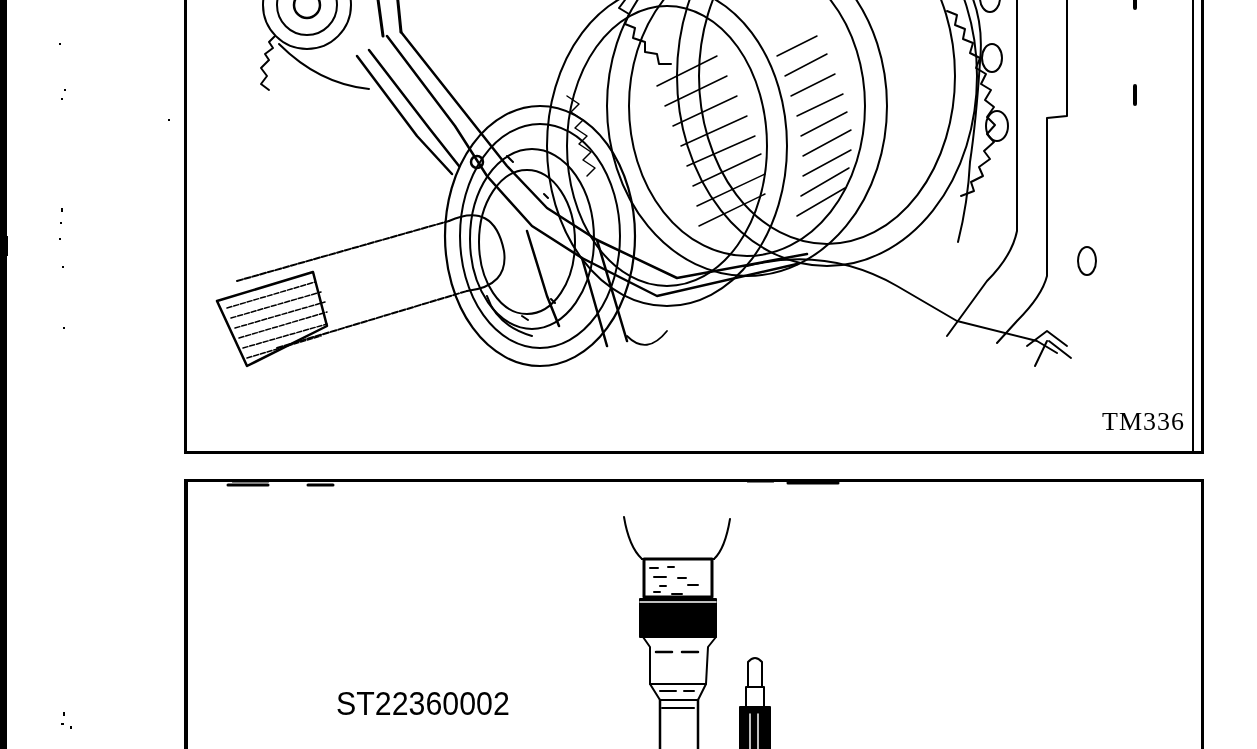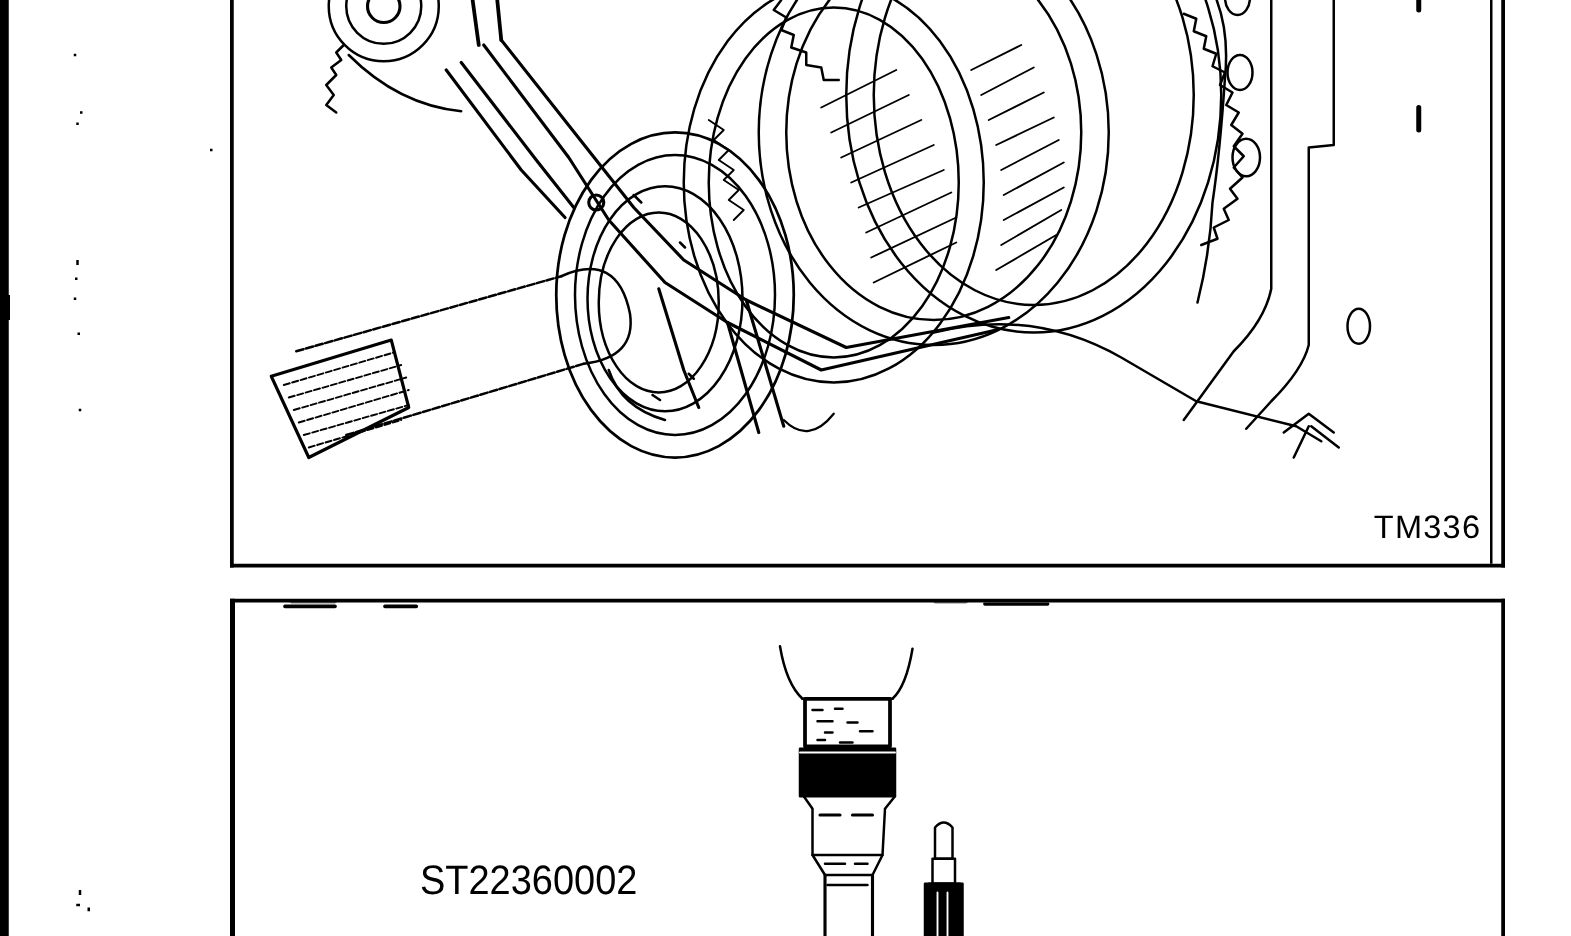--- a/index.html
+++ b/index.html
@@ -62,21 +62,21 @@
     }
     .fig-svg {
       position: absolute;
       left: 0;
       top: 0;
     }
     .fig-code {
       position: absolute;
       right: 16px;
       bottom: 14px;
-      font-family: Liberation Sans, sans-serif;
+      font-family: Liberation Serif, serif;
       font-size: 26px;
       letter-spacing: 1px;
       font-weight: 500;
       text-align: right;
     }
     .tool-label {
       position: absolute;
       left: 148px;
       top: 203px;
       font-family: "Liberation Sans", sans-serif;

